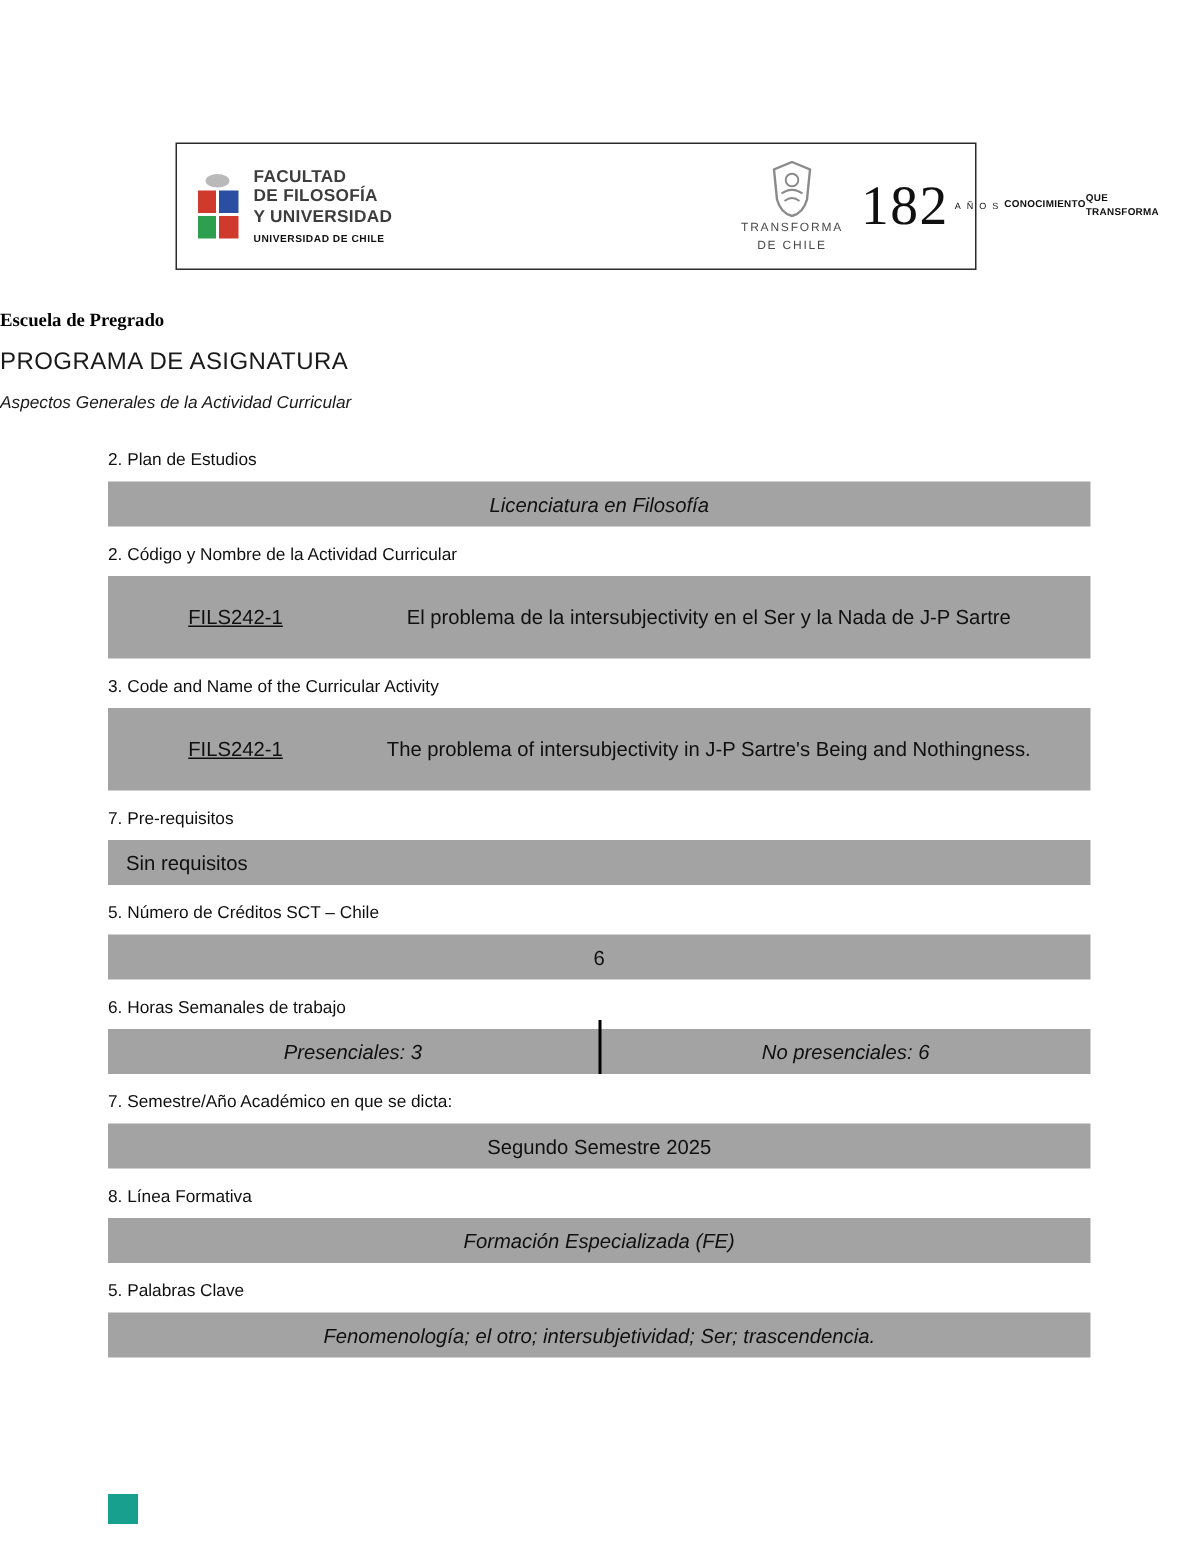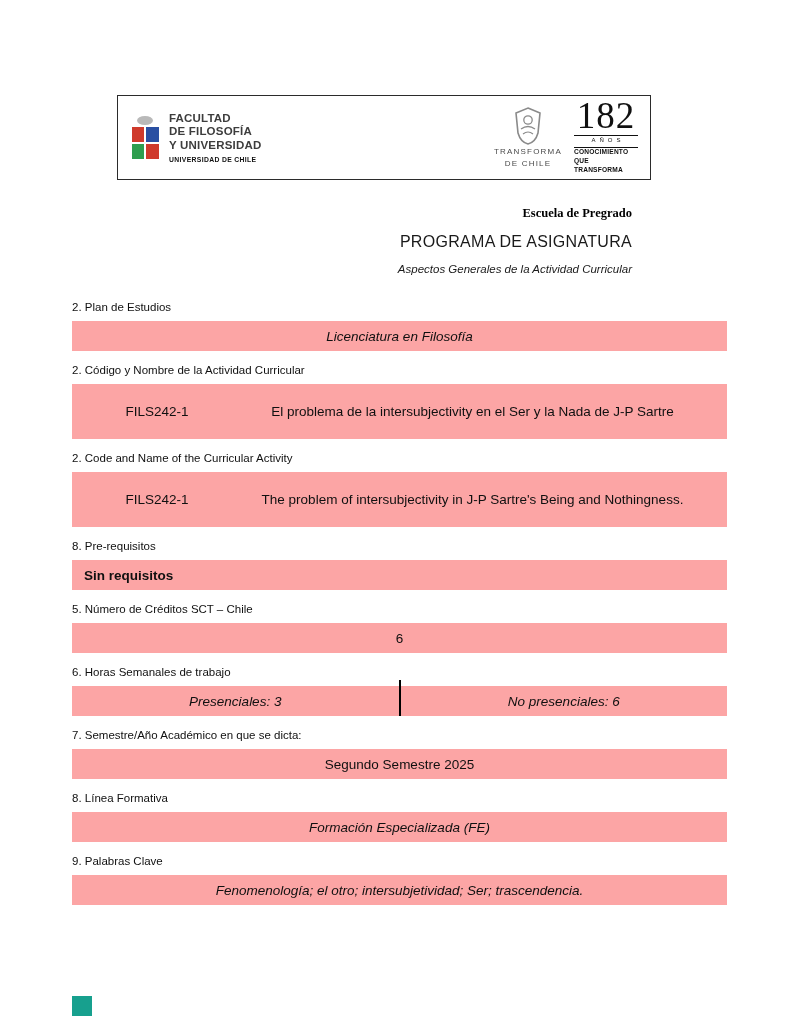--- a/index.html
+++ b/index.html
@@ -19,44 +19,44 @@
   .shield-grid { width:27px; height:32px; display:grid; grid-template-columns:1fr 1fr; grid-template-rows:1fr 1fr; gap:2px; }
   .q1 { background:#cf3a2c; } .q2 { background:#2a4fa2; } .q3 { background:#2e9e4f; } .q4 { background:#cf3a2c; }
   .fac-text { display:flex; flex-direction:column; }
   .fac-line { font-size:11.5px; font-weight:bold; color:#3d3d3d; line-height:1.18; letter-spacing:0.2px; }
   .fac-uni { font-size:6.8px; font-weight:bold; color:#101010; margin-top:4px; letter-spacing:0.35px; }
 
   .uchile-group { display:flex; align-items:center; gap:12px; }
   .seal-col { display:flex; flex-direction:column; align-items:center; }
   .seal-svg { display:block; }
   .seal-uni { font-size:8px; color:#4a4a4a; letter-spacing:1.2px; margin-top:2px; line-height:1.2; }
-  .years-col { display:flex; flex-direction:column; align-items:center; width:64px; }
+  .years-col { display:flex; flex-direction:row; align-items:center; width:64px; }
   .years-num { font-family:"Liberation Serif", serif; font-size:37px; line-height:0.85; color:#101010; letter-spacing:1px; }
   .years-rule { width:100%; height:1px; background:#101010; margin-top:3px; }
   .years-anos { font-size:6px; letter-spacing:4px; margin:1px 0 1px 4px; color:#101010; }
   .tagline { font-size:6.6px; font-weight:bold; color:#101010; letter-spacing:0.2px; line-height:1.35; text-align:left; width:100%; }
 
   
-  .titles { position:absolute; left:0; top:206px; width:632px; text-align:right; }
+  .titles { position:absolute; left:0; top:206px; width:632px; text-align:left; }
   .t-school { font-family:"Liberation Serif", serif; font-weight:bold; font-size:12.5px; color:#000; }
   .t-program { font-size:16px; margin-top:12px; letter-spacing:0.3px; color:#1a1a1a; }
   .t-subtitle { font-style:italic; font-size:11.5px; margin-top:12px; color:#1a1a1a; }
 
   
   .form { position:absolute; left:72px; top:301px; width:655px; }
   .sec-label { font-size:11.5px; color:#101010; margin-bottom:8px; }
   .bar {
-    background:#fca5a5; min-height:30px; display:flex; align-items:center;
+    background:#a3a3a3; min-height:30px; display:flex; align-items:center;
     justify-content:center; font-size:13.5px; color:#101010; margin-bottom:13px;
     text-align:center;
   }
   .italic { font-style:italic; }
-  .bar-left { justify-content:flex-start; padding-left:12px; text-align:left;font-weight:bold; }
+  .bar-left { justify-content:flex-start; padding-left:12px; text-align:left; }
   .bar-two { min-height:55px; align-items:center; }
-  .code-cell { width:170px; flex:0 0 170px; display:flex; align-items:center; justify-content:center; }
+  .code-cell { width:170px; flex:0 0 170px; display:flex; align-items:center; justify-content:center;text-decoration:underline; }
   .name-cell { flex:1; padding:6px 24px 6px 0; line-height:1.45; }
   .split-cell { flex:1; display:flex; align-items:center; justify-content:center; }
   .v-divider { width:2px; height:36px; background:#000; margin-top:-7px; flex:0 0 2px; }
 
   .accent-square { position:absolute; left:72px; top:996px; width:20px; height:20px; background:#17a08e; }
 </style>
 </head>
 <body>
 
 <div class="page">
@@ -112,45 +112,45 @@
 
     <div class="sec-label">2. Plan de Estudios</div>
     <div class="bar italic">Licenciatura en Filosofía</div>
 
     <div class="sec-label">2. Código y Nombre de la Actividad Curricular</div>
     <div class="bar bar-two">
       <div class="code-cell">FILS242-1</div>
       <div class="name-cell">El problema de la intersubjectivity en el Ser y la Nada de J-P Sartre</div>
     </div>
 
-    <div class="sec-label">2. Code and Name of the Curricular Activity</div>
+    <div class="sec-label">3. Code and Name of the Curricular Activity</div>
     <div class="bar bar-two">
       <div class="code-cell">FILS242-1</div>
-      <div class="name-cell">The problem of intersubjectivity in J-P Sartre's Being and Nothingness.</div>
+      <div class="name-cell">The problema of intersubjectivity in J-P Sartre's Being and Nothingness.</div>
     </div>
 
-    <div class="sec-label">8. Pre-requisitos</div>
+    <div class="sec-label">7. Pre-requisitos</div>
     <div class="bar bar-left">Sin requisitos</div>
 
     <div class="sec-label">5. Número de Créditos SCT – Chile</div>
     <div class="bar">6</div>
 
     <div class="sec-label">6. Horas Semanales de trabajo</div>
     <div class="bar">
       <div class="split-cell italic">Presenciales: 3</div>
       <div class="v-divider"></div>
       <div class="split-cell italic">No presenciales: 6</div>
     </div>
 
     <div class="sec-label">7. Semestre/Año Académico en que se dicta:</div>
     <div class="bar">Segundo Semestre 2025</div>
 
     <div class="sec-label">8. Línea Formativa</div>
     <div class="bar italic">Formación Especializada (FE)</div>
 
-    <div class="sec-label">9. Palabras Clave</div>
+    <div class="sec-label">5. Palabras Clave</div>
     <div class="bar italic">Fenomenología; el otro; intersubjetividad; Ser; trascendencia.</div>
 
   </div>
 
   <div class="accent-square"></div>
 
 </div>
 
 </body></html>

